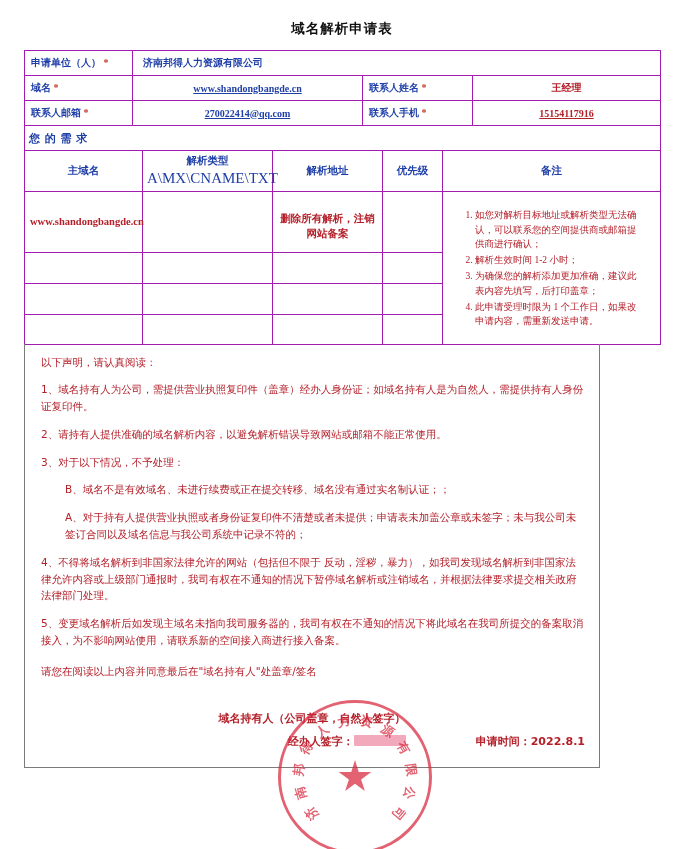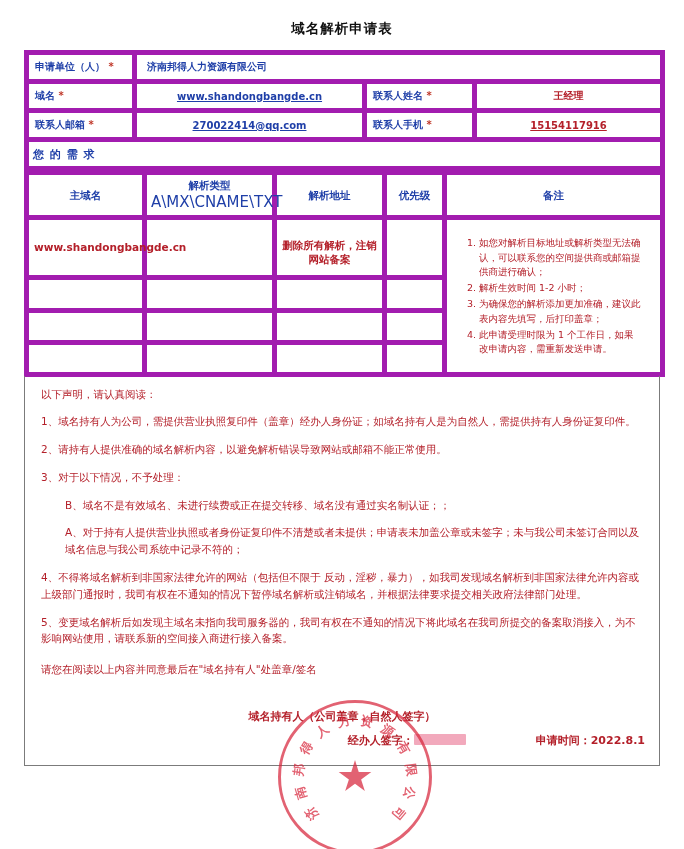--- a/index.html
+++ b/index.html
@@ -32,24 +32,25 @@
   }
 
   
   table.form {
     width: 636px;
     border-collapse: collapse;
     table-layout: fixed;
     font-size: 10.5px;
   }
   table.form td {
-    border: 5px solid #a21caf;
+    border: 1px solid #a21caf;
     padding: 3px 4px;
     vertical-align: middle;
     height: 18px;
+    font-family: Liberation Serif, serif;
   }
   .lbl {
     color: #1f3fa8;
     font-weight: bold;
     font-size: 10px;
     padding-left: 6px !important;
   }
   .lbl .star { color: #c0392b; font-weight: bold; }
   .val {
     text-align: center;
@@ -105,21 +106,21 @@
     font-size: 10.5px;
     text-align: center;
     line-height: 1.4;
     vertical-align: top;
     padding-top: 12px !important;
   }
   .tall { height: 30px; }
 
   
   .statement {
-    width: 636px;
+    width: 576px;
     box-sizing: border-box;
     border: 1px solid #7b7b7b;
     border-top: none;
     margin-top: -1px;
     padding: 10px 14px 6px 14px;
     font-size: 10.5px;
     color: #b4202a;
     line-height: 1.6;
     position: relative;
   }

